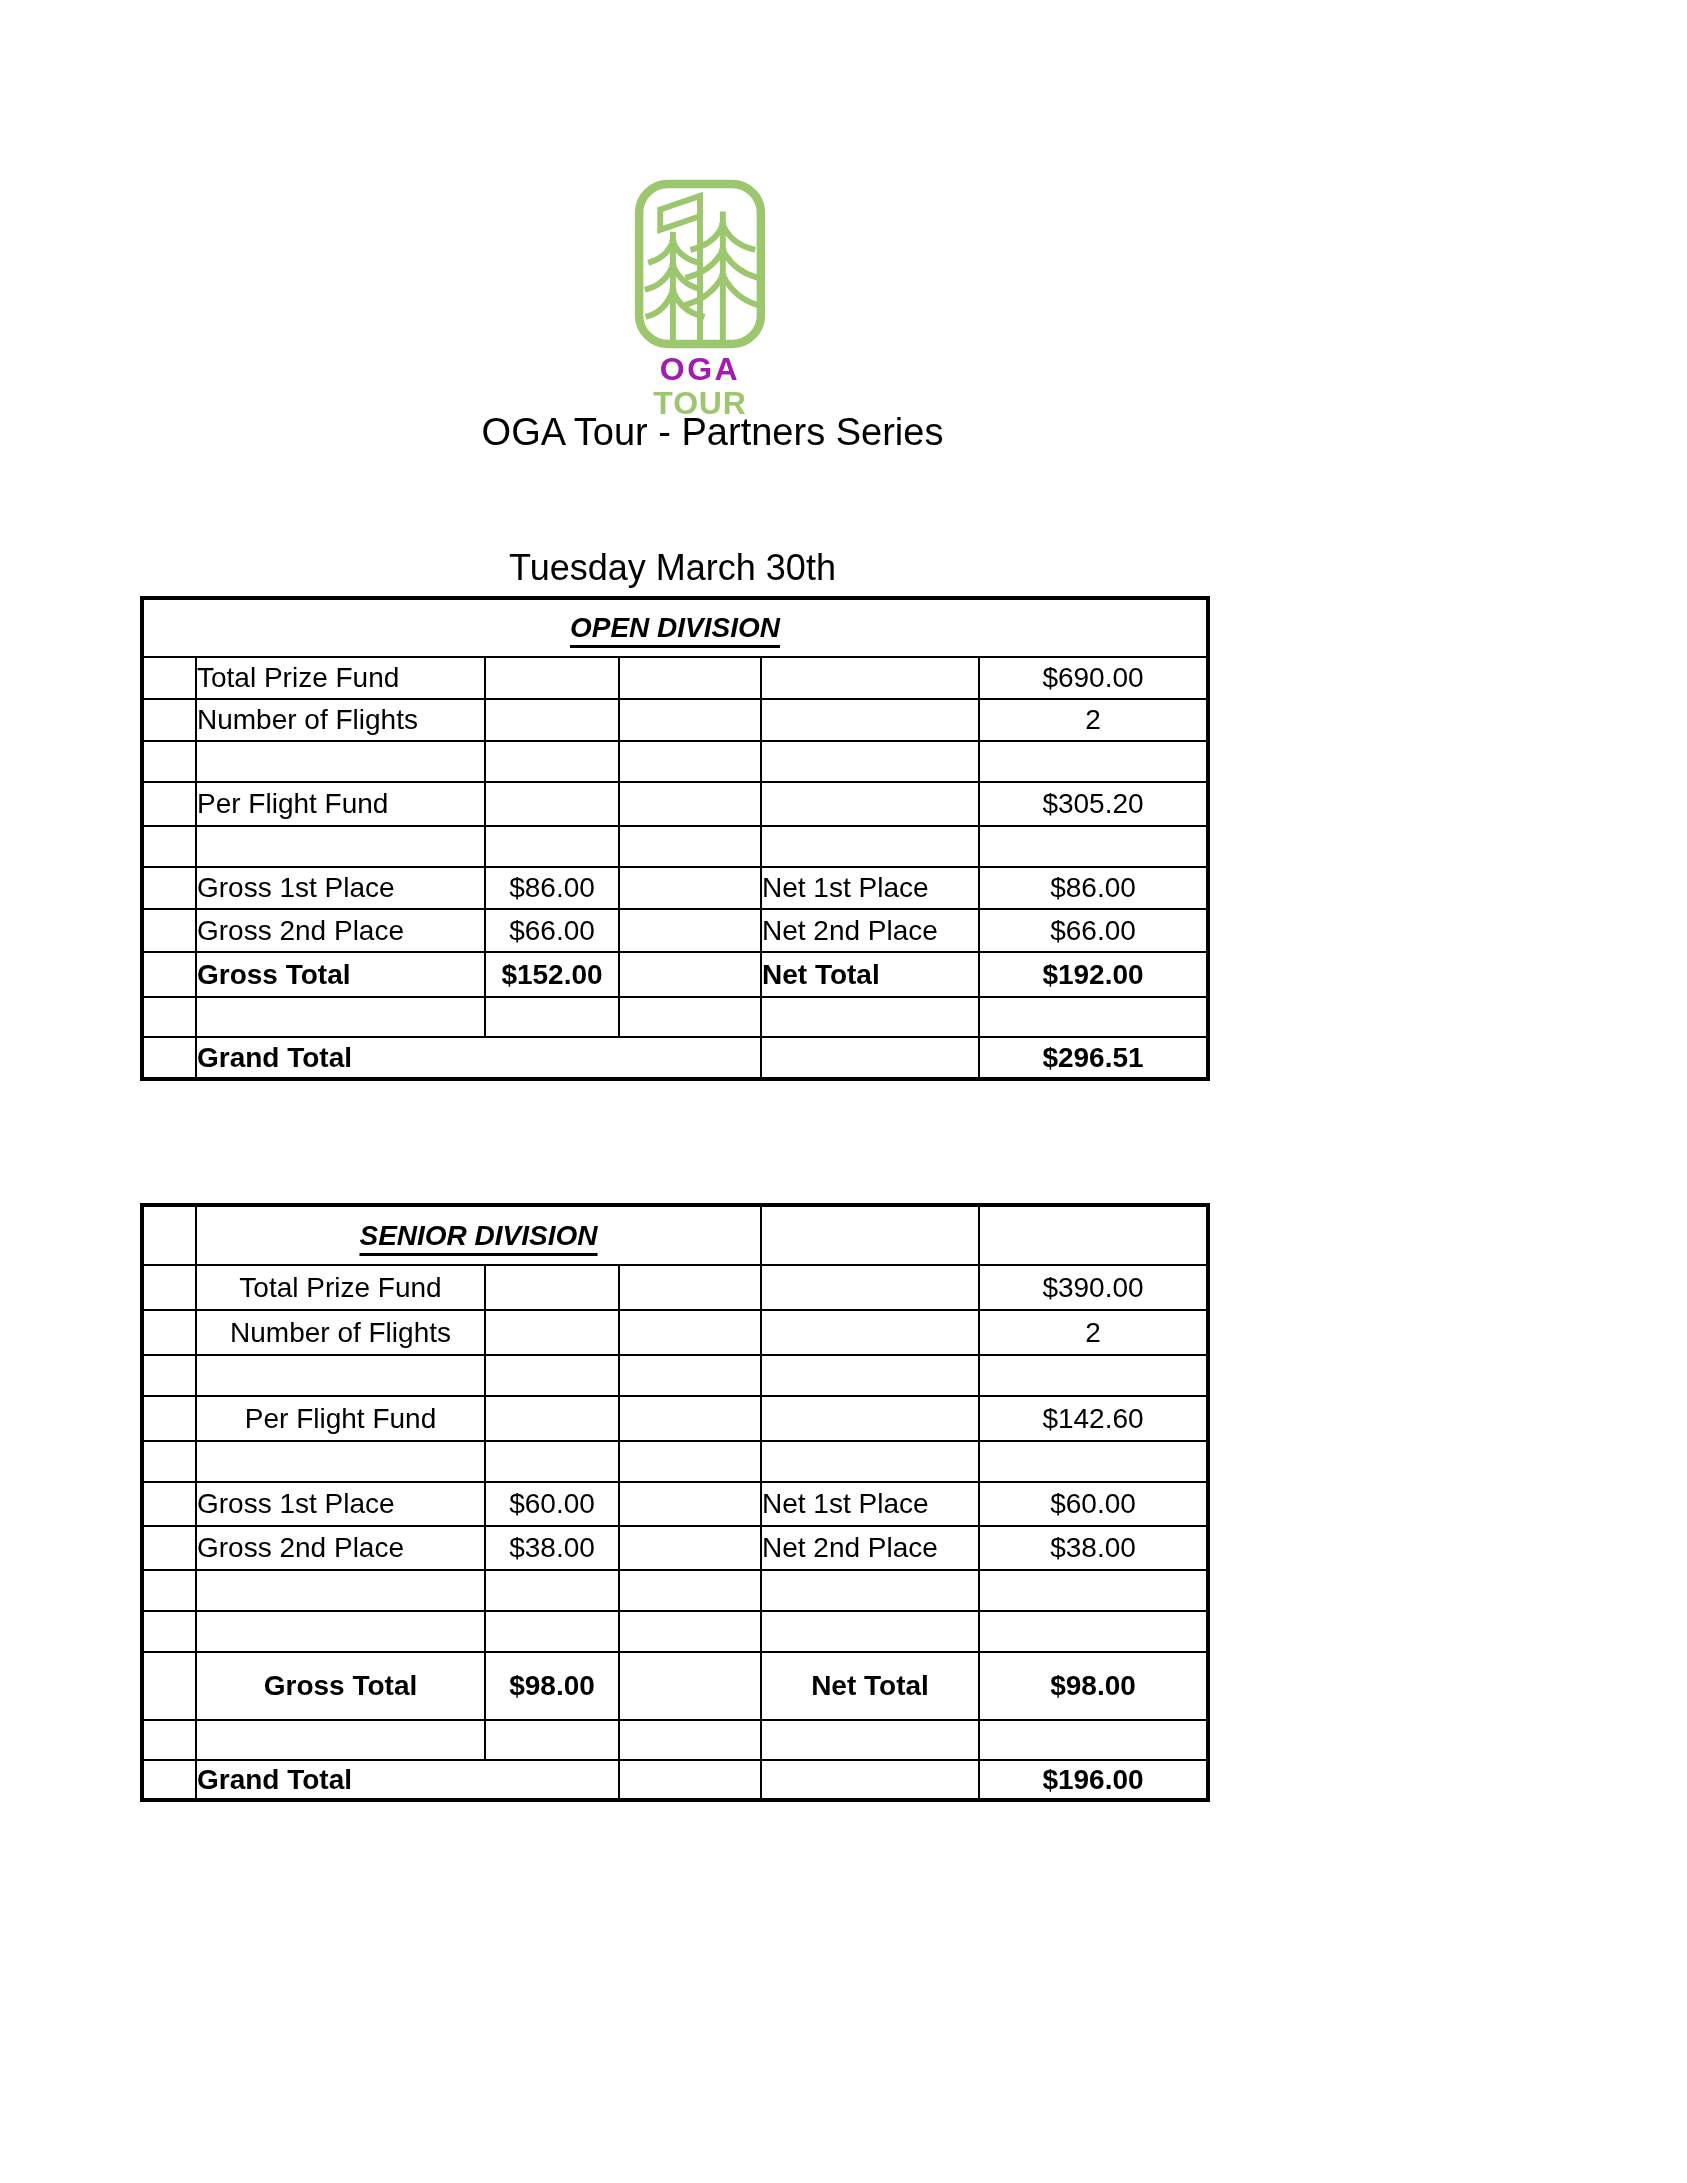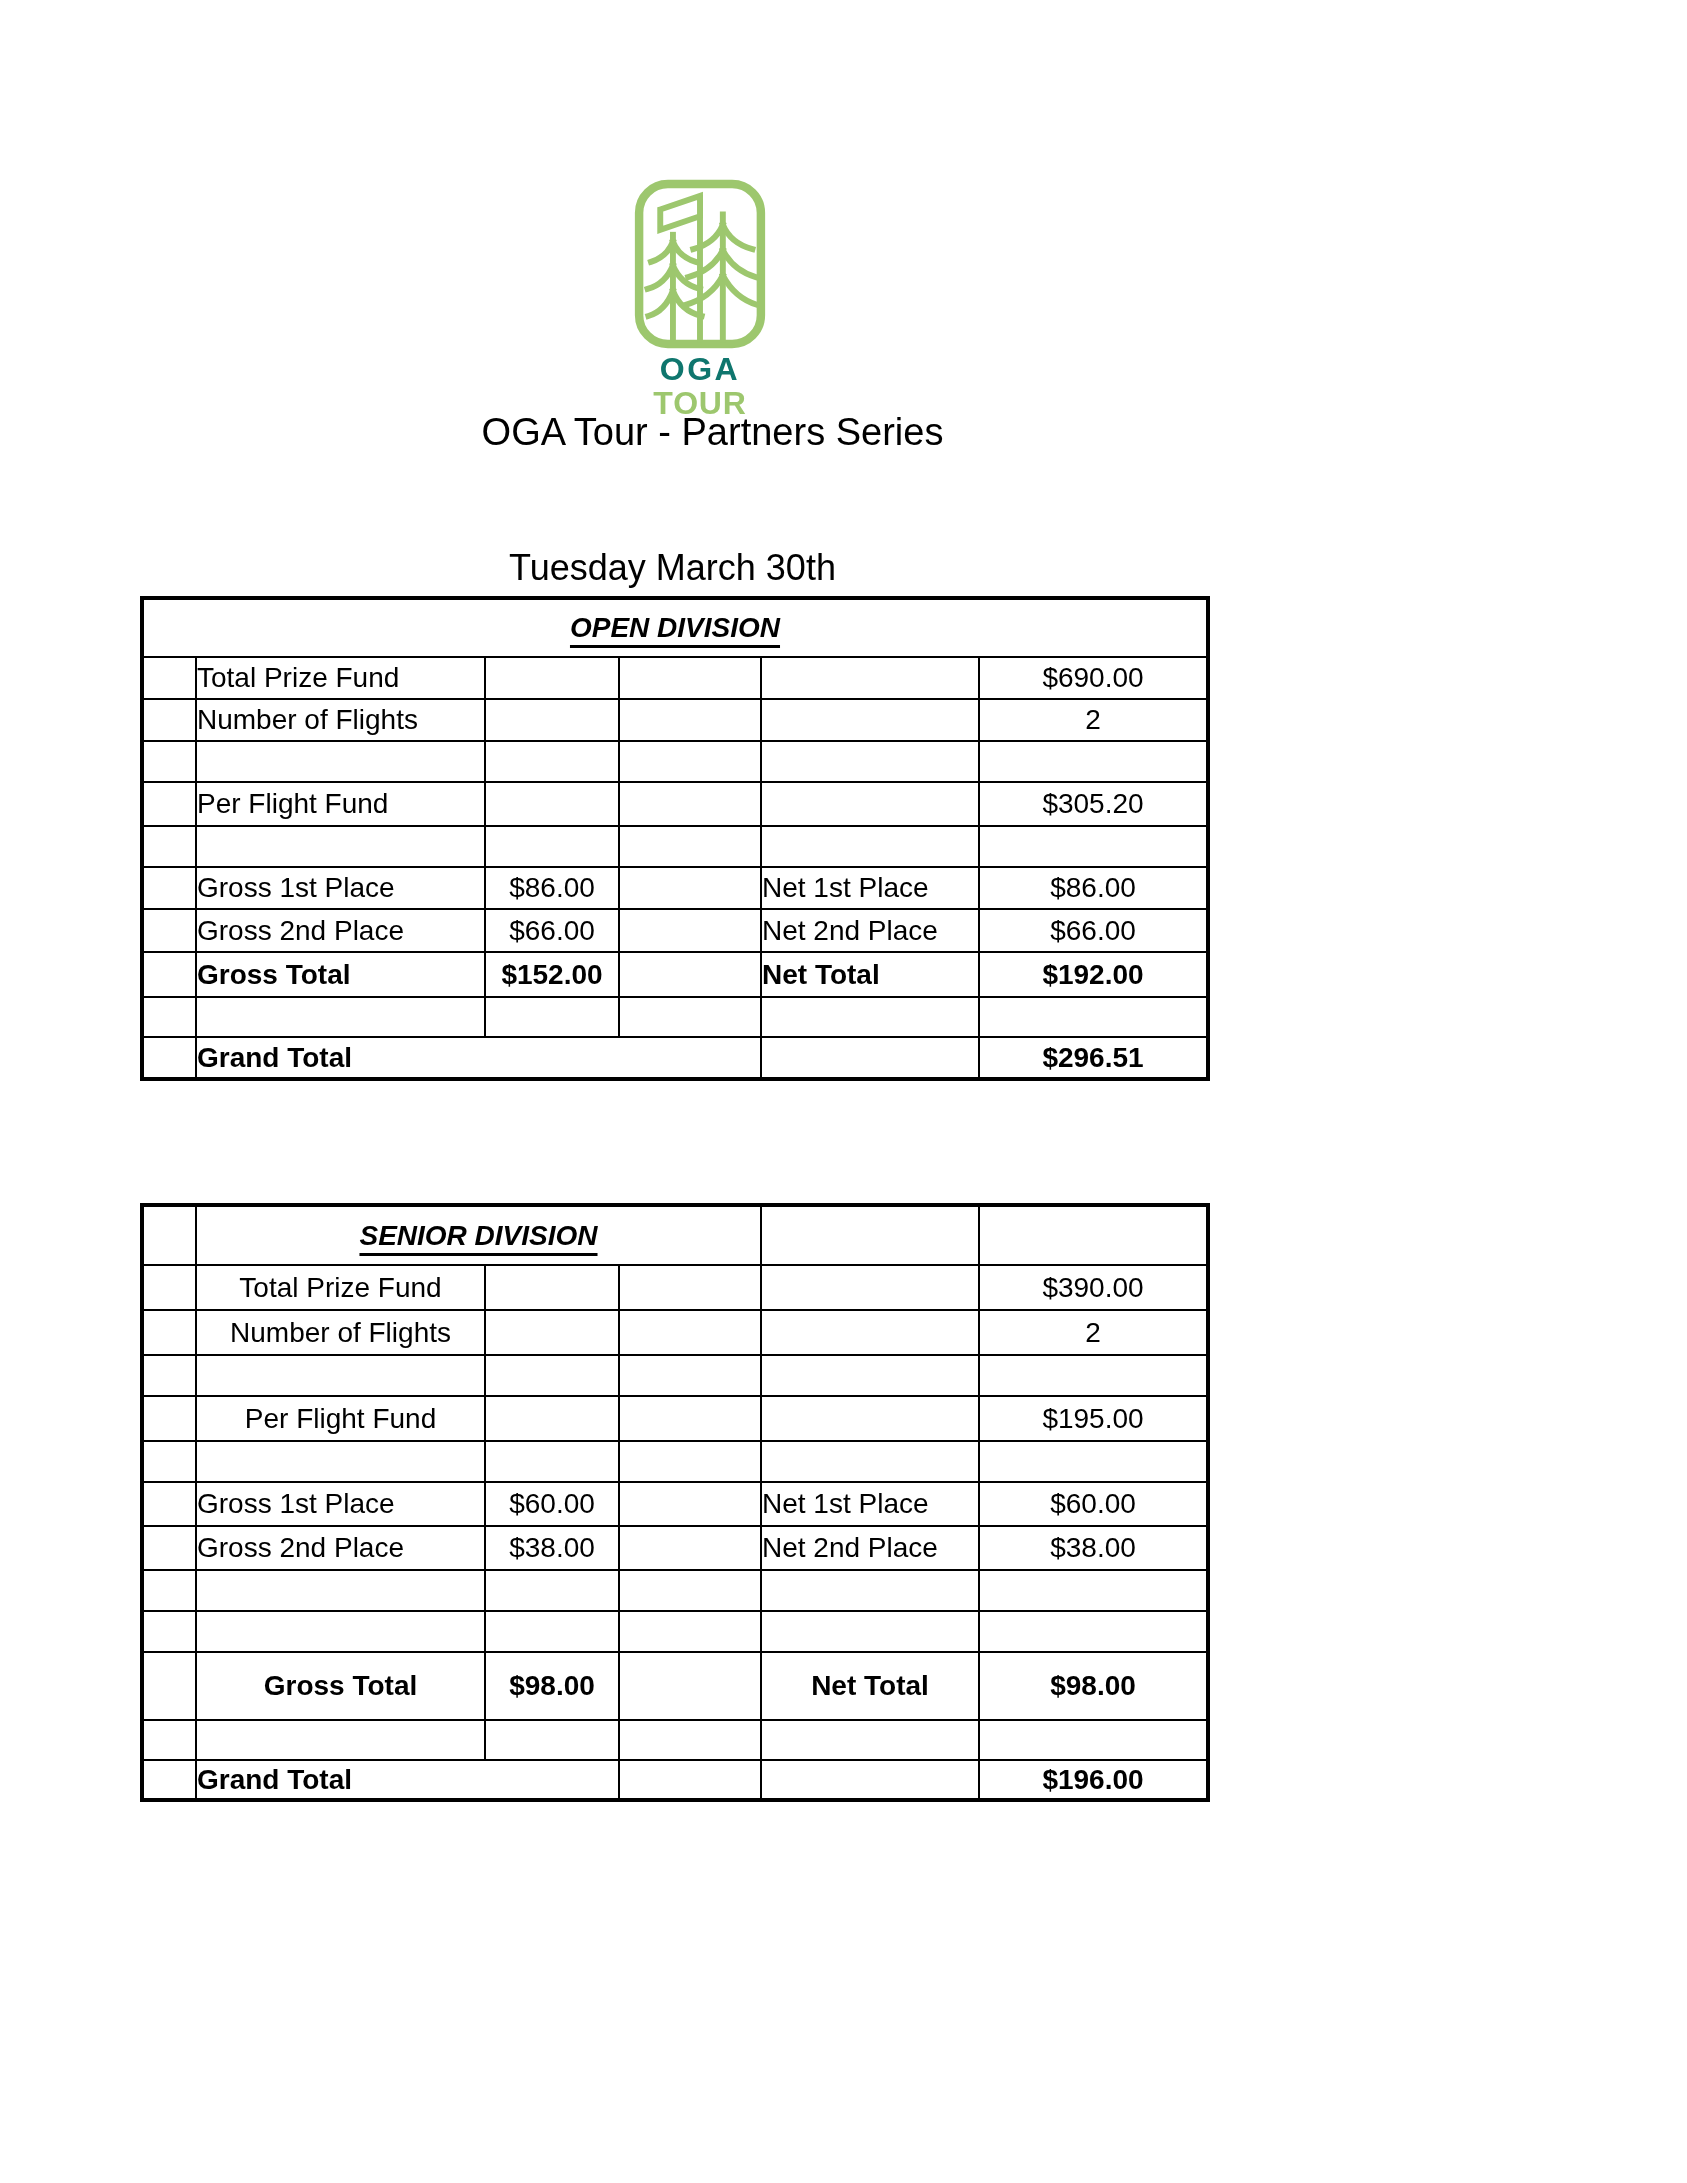--- a/index.html
+++ b/index.html
@@ -3,21 +3,21 @@
 <meta charset="utf-8">
 <style>
   html,body { margin:0; padding:0; background:#ffffff; }
   .page {
     position:relative; width:1687px; height:2183px; background:#ffffff;
     font-family:"Liberation Sans","DejaVu Sans",sans-serif; color:#000;
   }
   
   .logo-wrap { position:absolute; left:631px; top:179px; width:138px; text-align:center; }
   .logo-wrap svg { display:block; margin:0 auto; }
-  .logo-oga  { margin-top:4.2px; font-size:32px; font-weight:800; letter-spacing:2.5px; color:#0f766e; line-height:1.0; }
+  .logo-oga  { margin-top:4.2px; font-size:32px; font-weight:800; letter-spacing:2.5px; color:#a21caf; line-height:1.0; }
   .logo-tour { margin-top:2px; font-size:32px; font-weight:800; letter-spacing:0.8px; color:#9dc76e; line-height:1.0; }
   .doc-title    { position:absolute; left:0; top:411px; width:1345px; text-align:center; font-size:38px;padding-left:40px; }
   .doc-subtitle { position:absolute; left:0; top:467px; width:1345px; text-align:center; font-size:38px; }
   .doc-date     { position:absolute; left:0; top:547px; width:1345px; text-align:center; font-size:36px; }
   
   table.division { position:absolute; left:140px; border-collapse:collapse; table-layout:fixed; background:#fff; border:4.2px solid #000; }
   .open-table   { top:596px; }
   .senior-table { top:1157px;margin-top:46px; }
   table.division td { border:2.5px solid #000; padding:0; vertical-align:middle; font-size:28px; line-height:1.12; overflow:hidden; }
   td.lbl { text-align:left; padding-left:6.7px; }
@@ -203,21 +203,21 @@
           <td></td>
           <td></td>
           <td></td>
     </tr>
     <tr class="h53">
       <td></td>
       <td class="ctr">Per Flight Fund</td>
       <td></td>
           <td></td>
           <td></td>
-      <td class="val">$195.00</td>
+      <td class="val">$142.60</td>
     </tr>
     <tr class="h49">
       <td></td>
           <td></td>
           <td></td>
           <td></td>
           <td></td>
           <td></td>
     </tr>
     <tr class="h52">

